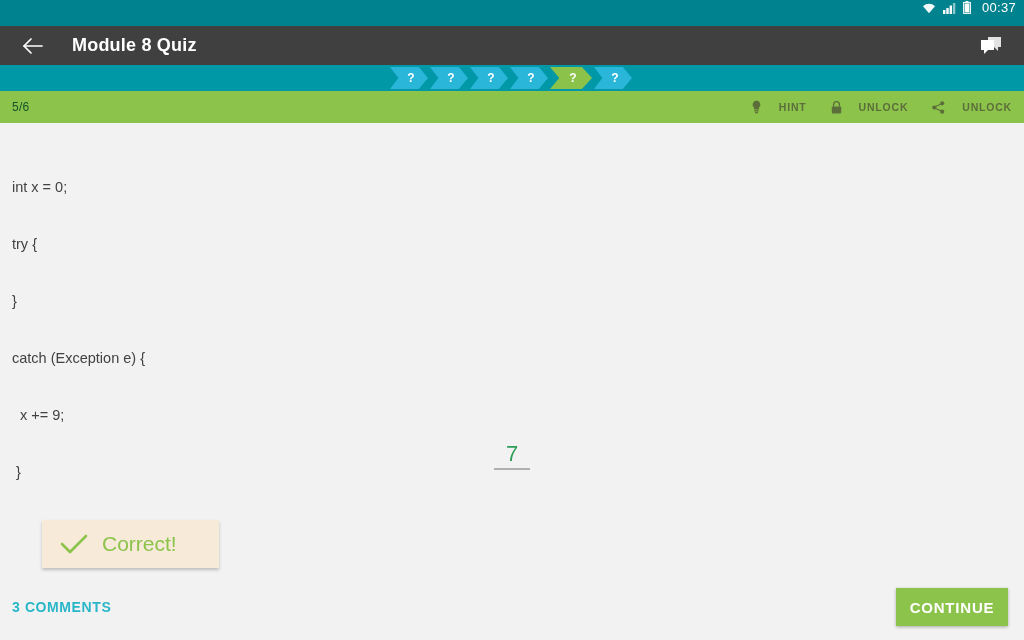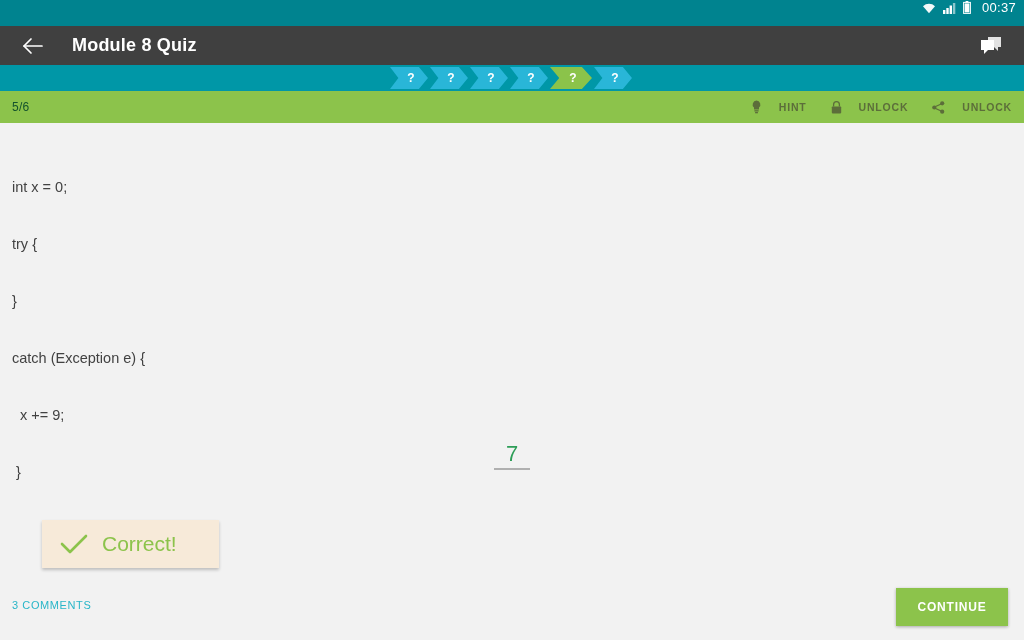--- a/index.html
+++ b/index.html
@@ -189,34 +189,34 @@
     color: #8cc34b;
     font-size: 21px;
   }
 
   
   .comments-link {
     position: absolute;
     left: 12px;
     top: 473px;
     color: #29b6c8;
-    font-size: 11px;
-    font-weight: normal;
+    font-size: 14px;
+    font-weight: bold;
     letter-spacing: 0.6px;
     cursor: pointer;
   }
   .continue-btn {
     position: absolute;
     right: 16px;
     top: 462px;
     width: 112px;
     height: 38px;
     background: #8cc34b;
     color: #ffffff;
-    font-size: 12px;
+    font-size: 15px;
     font-weight: bold;
     letter-spacing: 0.8px;
     display: flex;
     align-items: center;
     justify-content: center;
     border: none;
     cursor: pointer;
     box-shadow: 0 1px 3px rgba(0,0,0,0.3);
     font-family: "Liberation Sans", sans-serif;
   }

